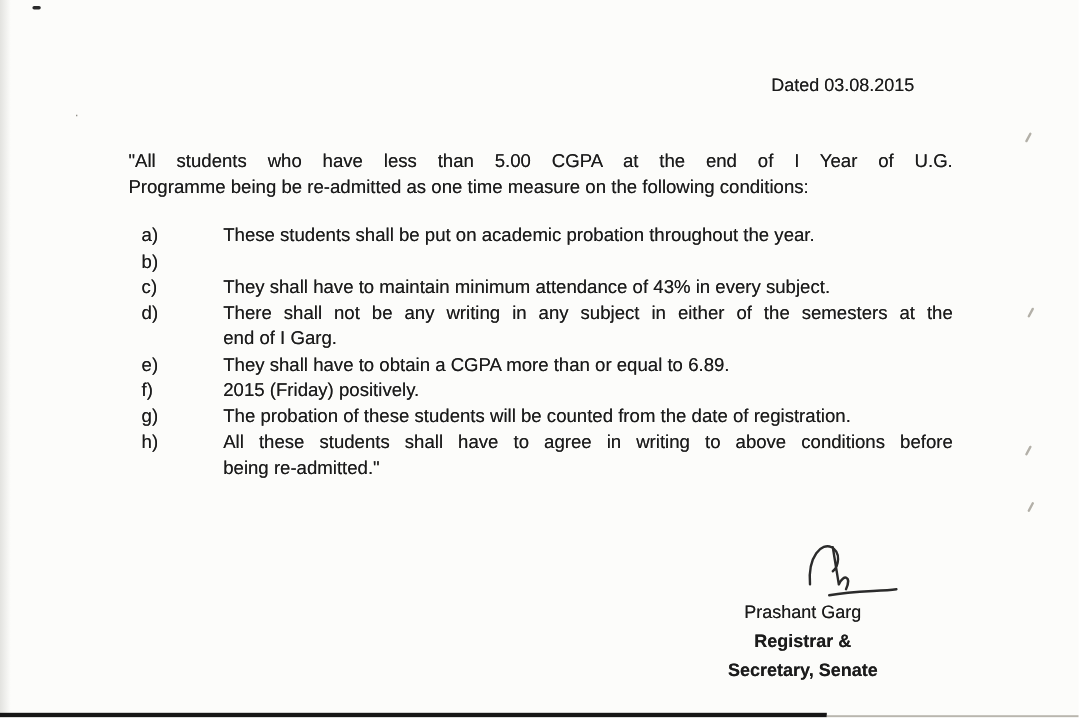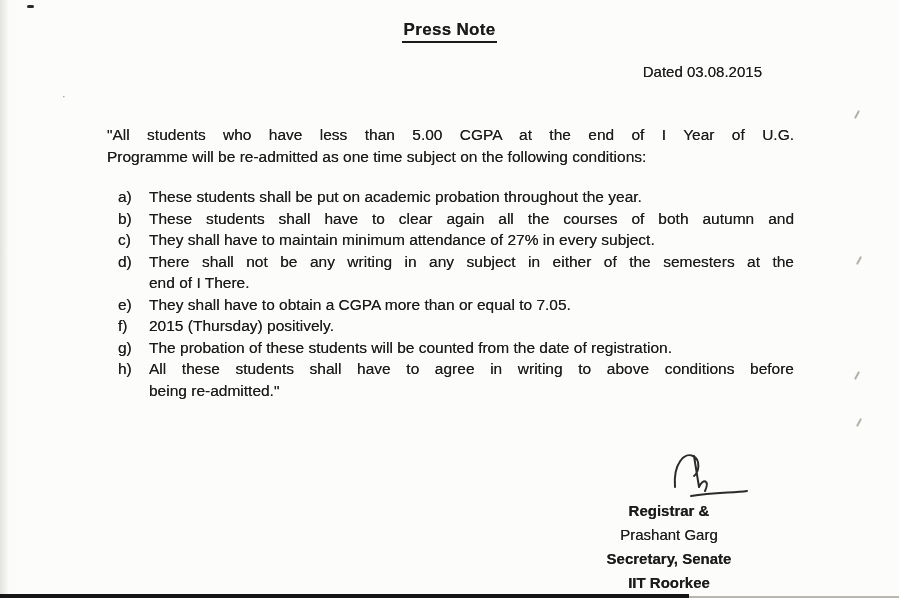--- a/index.html
+++ b/index.html
@@ -28,21 +28,21 @@
 
   .date{position:absolute;top:63px;right:137px;font-size:15px;}
 
   
   .intro{position:absolute;top:124px;left:107px;width:687px;font-size:15.5px;line-height:21.5px;}
   .jline{text-align:justify;text-align-last:justify;}
 
   .conds{position:absolute;top:186px;left:118px;width:676px;font-size:15.5px;line-height:21.5px;}
   .cond{display:flex;align-items:flex-start;}
   .cond .letter{flex:0 0 31px;width:31px;}
-  .cond .body{flex:1;min-width:0;}
+  .cond .body{flex:1;min-width:0;margin-left:37px;}
 
   
   .sig{position:absolute;top:447px;right:116px;width:228px;font-size:15px;text-align:center;}
   .sig-mark{text-align:right;padding-right:34px;height:52px;}
   .sig-line{line-height:24px;}
   .sig-bold{font-weight:700;}
 </style>
 </head>
 <body>
 
@@ -51,73 +51,69 @@
   <div class="left-shade"></div>
   <div class="corner-mark"></div>
   <div class="speck" style="left:62px;top:90px;">·</div>
   <div class="tick" style="left:856px;top:110px;"></div>
   <div class="tick" style="left:858px;top:256px;"></div>
   <div class="tick" style="left:856px;top:371px;"></div>
   <div class="tick" style="left:858px;top:418px;"></div>
   <div class="bottom-edge"></div>
   <div class="bottom-edge-right"></div>
 
-  <div class="title-wrap">
-    <span class="title">Press Note</span>
-  </div>
 
   <div class="date">Dated 03.08.2015</div>
 
   <div class="intro">
     <div class="jline">"All students who have less than 5.00 CGPA at the end of I Year of U.G.</div>
-    <div>Programme will be re-admitted as one time subject on the following conditions:</div>
+    <div>Programme being be re-admitted as one time measure on the following conditions:</div>
   </div>
 
   <div class="conds">
 
     <div class="cond">
       <span class="letter">a)</span>
       <span class="body">
         <div>These students shall be put on academic probation throughout the year.</div>
       </span>
     </div>
 
     <div class="cond">
       <span class="letter">b)</span>
       <span class="body">
-        <div class="jline">These students shall have to clear again all the courses of both autumn and</div>
       </span>
     </div>
 
     <div class="cond">
       <span class="letter">c)</span>
       <span class="body">
-        <div>They shall have to maintain minimum attendance of 27% in every subject.</div>
+        <div>They shall have to maintain minimum attendance of 43% in every subject.</div>
       </span>
     </div>
 
     <div class="cond">
       <span class="letter">d)</span>
       <span class="body">
         <div class="jline">There shall not be any writing in any subject in either of the semesters at the</div>
-        <div>end of I There.</div>
+        <div>end of I Garg.</div>
       </span>
     </div>
 
     <div class="cond">
       <span class="letter">e)</span>
       <span class="body">
-        <div>They shall have to obtain a CGPA more than or equal to 7.05.</div>
+        <div>They shall have to obtain a CGPA more than or equal to 6.89.</div>
       </span>
     </div>
 
     <div class="cond">
       <span class="letter">f)</span>
       <span class="body">
-        <div>2015 (Thursday) positively.</div>
+        <div>2015 (Friday) positively.</div>
       </span>
     </div>
 
     <div class="cond">
       <span class="letter">g)</span>
       <span class="body">
         <div>The probation of these students will be counted from the date of registration.</div>
       </span>
     </div>
 
@@ -130,19 +126,18 @@
     </div>
 
   </div>
 
   <div class="sig">
     <div class="sig-mark">
       <svg width="90" height="52" viewBox="0 0 90 52">
         <path d="M16 40 C14 16, 26 5, 34 9 C42 13, 40 25, 35 29 M35 9 L40 40 M40 40 C44 31, 51 33, 46 44 M32 49 C54 45, 74 46, 88 44" fill="none" stroke="#2b2b2b" stroke-width="2" stroke-linecap="round" stroke-linejoin="round"></path>
       </svg>
     </div>
+    <div class="sig-line">Prashant Garg</div>
     <div class="sig-line sig-bold">Registrar &amp;</div>
-    <div class="sig-line">Prashant Garg</div>
     <div class="sig-line sig-bold">Secretary, Senate</div>
-    <div class="sig-line sig-bold">IIT Roorkee</div>
   </div>
 
 </div>
 
 </body></html>

